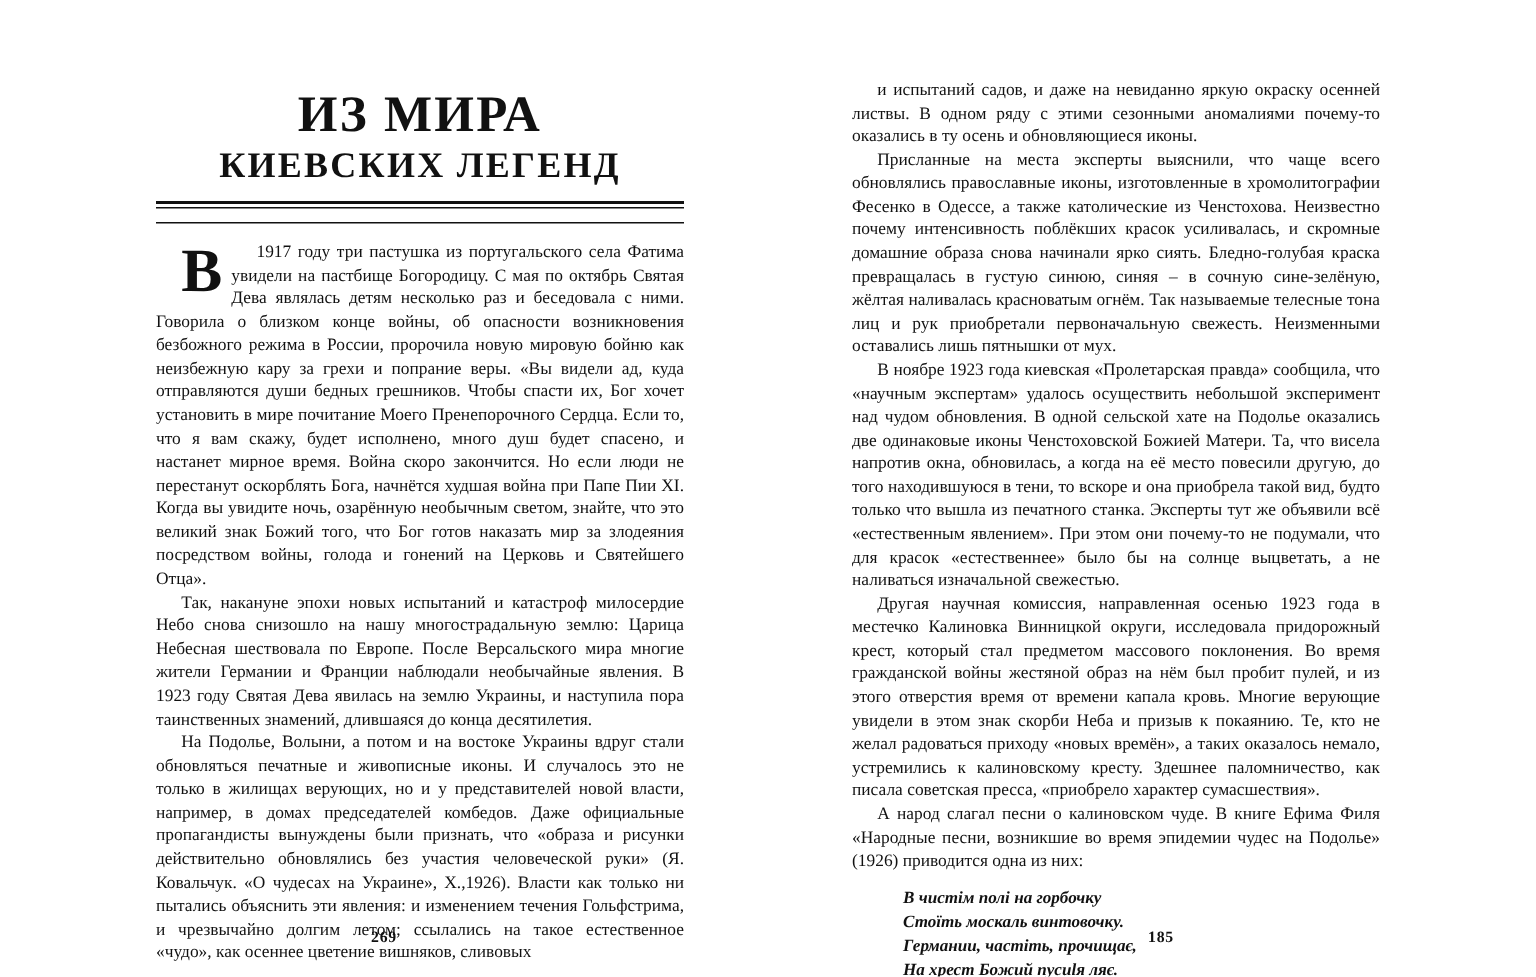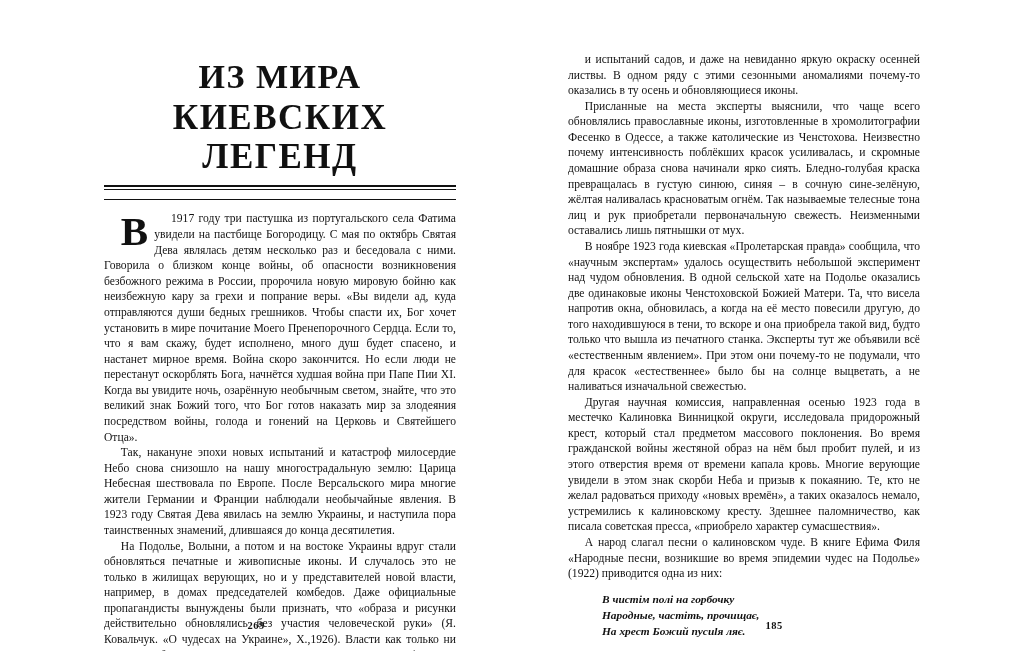--- a/index.html
+++ b/index.html
@@ -44,21 +44,21 @@
   .chapter-title .line {
     font-family: "Liberation Serif", serif;
     font-weight: bold;
     font-size: 33px;
     letter-spacing: 1.5px;
     line-height: 1.12;
     margin: 0;
     text-transform: uppercase;
   }
   .chapter-title .line1 { font-size: 34px; margin-bottom: 2px; }
-  .chapter-title .line2 { font-size: 35px; }
+  .chapter-title .line2 { font-size: 24px; }
 
   .rule-double {
     margin: 9px auto 0 auto;
     width: 100%;
   }
   .rule-double .r1 {
     height: 2px;
     background: #111;
     margin-bottom: 2px;
   }
@@ -163,26 +163,27 @@
     </div>
   </div>
 
   <div class="page page-right">
 
     <div class="body" style="margin-top:8px;">
       <p>и испытаний садов, и даже на невиданно яркую окраску осенней листвы. В одном ряду с этими сезонными аномалиями почему-то оказались в ту осень и обновляющиеся иконы.</p>
       <p>Присланные на места эксперты выяснили, что чаще всего обновлялись православные иконы, изготовленные в хромолитографии Фесенко в Одессе, а также католические из Ченстохова. Неизвестно почему интенсивность поблёкших красок усиливалась, и скромные домашние образа снова начинали ярко сиять. Бледно-голубая краска превращалась в густую синюю, синяя – в сочную сине-зелёную, жёлтая наливалась красноватым огнём. Так называемые телесные тона лиц и рук приобретали первоначальную свежесть. Неизменными оставались лишь пятнышки от мух.</p>
       <p>В ноябре 1923 года киевская «Пролетарская правда» сообщила, что «научным экспертам» удалось осуществить небольшой эксперимент над чудом обновления. В одной сельской хате на Подолье оказались две одинаковые иконы Ченстоховской Божией Матери. Та, что висела напротив окна, обновилась, а когда на её место повесили другую, до того находившуюся в тени, то вскоре и она приобрела такой вид, будто только что вышла из печатного станка. Эксперты тут же объявили всё «естественным явлением». При этом они почему-то не подумали, что для красок «естественнее» было бы на солнце выцветать, а не наливаться изначальной свежестью.</p>
       <p>Другая научная комиссия, направленная осенью 1923 года в местечко Калиновка Винницкой округи, исследовала придорожный крест, который стал предметом массового поклонения. Во время гражданской войны жестяной образ на нём был пробит пулей, и из этого отверстия время от времени капала кровь. Многие верующие увидели в этом знак скорби Неба и призыв к покаянию. Те, кто не желал радоваться приходу «новых времён», а таких оказалось немало, устремились к калиновскому кресту. Здешнее паломничество, как писала советская пресса, «приобрело характер сумасшествия».</p>
-      <p>А народ слагал песни о калиновском чуде. В книге Ефима Филя «Народные песни, возникшие во время эпидемии чудес на Подолье» (1922) приводится одна из них:</p>
+      <p>А народ слагал песни о калиновском чуде. В книге Ефима Филя «Народные песни, возникшие во время эпидемии чудес на Подолье» (1926) приводится одна из них:</p>
     </div>
 
     <div class="verse">
       <div>В чистім полі на горбочку</div>
-      <div>Народные, частіть, прочищає,</div>
+      <div>Стоїть москаль винтовочку.</div>
+      <div>Германии, частіть, прочищає,</div>
       <div>На хрест Божий пуculя ляє.</div>
 
     </div>
 
     <div class="folio folio-right">
       <span class="folio-inner">185</span>
     </div>
   </div>
 
 </div>

